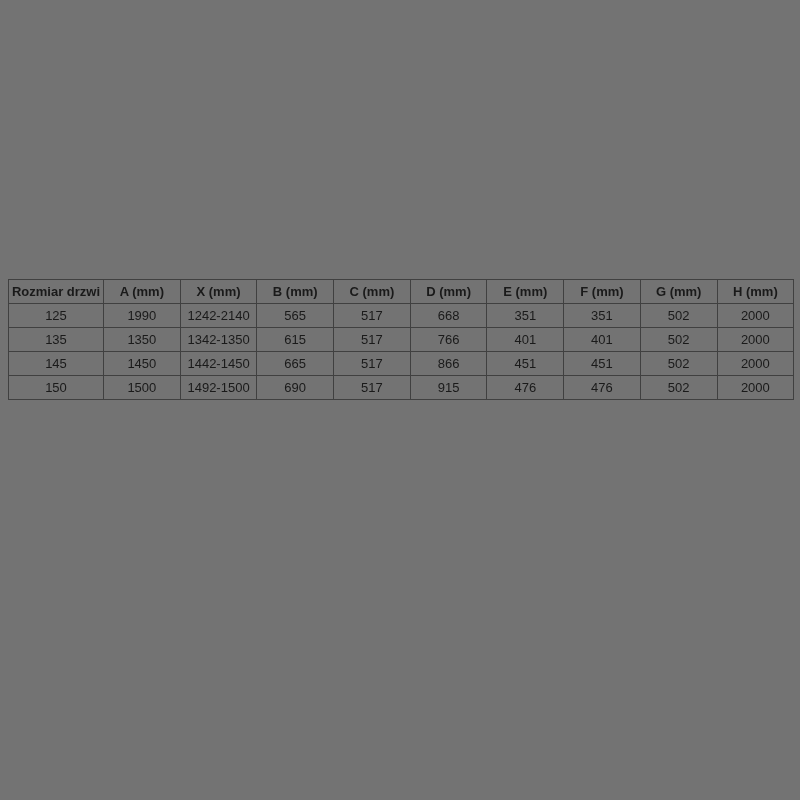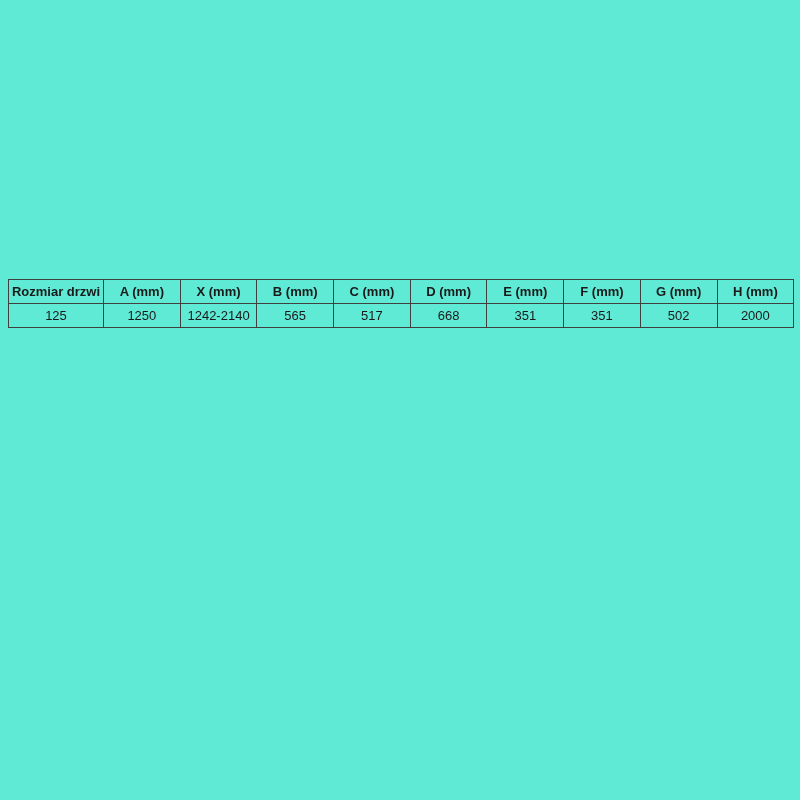--- a/index.html
+++ b/index.html
@@ -7,21 +7,21 @@
     padding: 0;
     background: #ffffff;
     width: 800px;
     height: 800px;
     font-family: "Liberation Sans", sans-serif;
   }
   .page {
     position: relative;
     width: 800px;
     height: 800px;
-    background: #5eead4;
+    background: #737373;
   }
   table.dim-table {
     position: absolute;
     left: 8px;
     top: 279px;
     width: 785px;
     border-collapse: collapse;
     table-layout: fixed;
   }
   table.dim-table th,
@@ -72,25 +72,61 @@
           <th>D (mm)</th>
           <th>E (mm)</th>
           <th>F (mm)</th>
           <th>G (mm)</th>
           <th>H (mm)</th>
         </tr>
     </thead>
     <tbody id="table-body">
         <tr>
           <td>125</td>
-          <td>1250</td>
+          <td>1990</td>
           <td>1242-2140</td>
           <td>565</td>
           <td>517</td>
           <td>668</td>
           <td>351</td>
           <td>351</td>
           <td>502</td>
           <td>2000</td>
         </tr>
+        <tr>
+          <td>135</td>
+          <td>1350</td>
+          <td>1342-1350</td>
+          <td>615</td>
+          <td>517</td>
+          <td>766</td>
+          <td>401</td>
+          <td>401</td>
+          <td>502</td>
+          <td>2000</td>
+        </tr>
+        <tr>
+          <td>145</td>
+          <td>1450</td>
+          <td>1442-1450</td>
+          <td>665</td>
+          <td>517</td>
+          <td>866</td>
+          <td>451</td>
+          <td>451</td>
+          <td>502</td>
+          <td>2000</td>
+        </tr>
+        <tr>
+          <td>150</td>
+          <td>1500</td>
+          <td>1492-1500</td>
+          <td>690</td>
+          <td>517</td>
+          <td>915</td>
+          <td>476</td>
+          <td>476</td>
+          <td>502</td>
+          <td>2000</td>
+        </tr>
       </tbody>
   </table>
 </div>
 
 </body></html>

